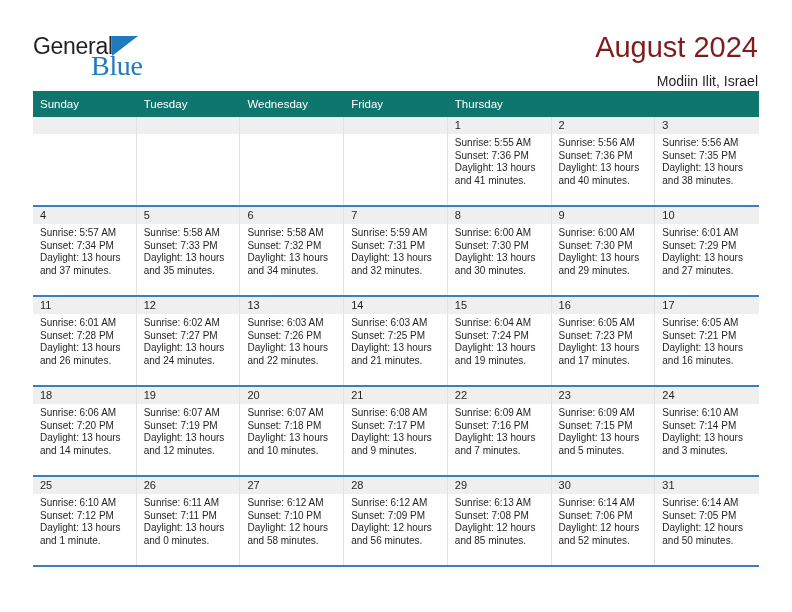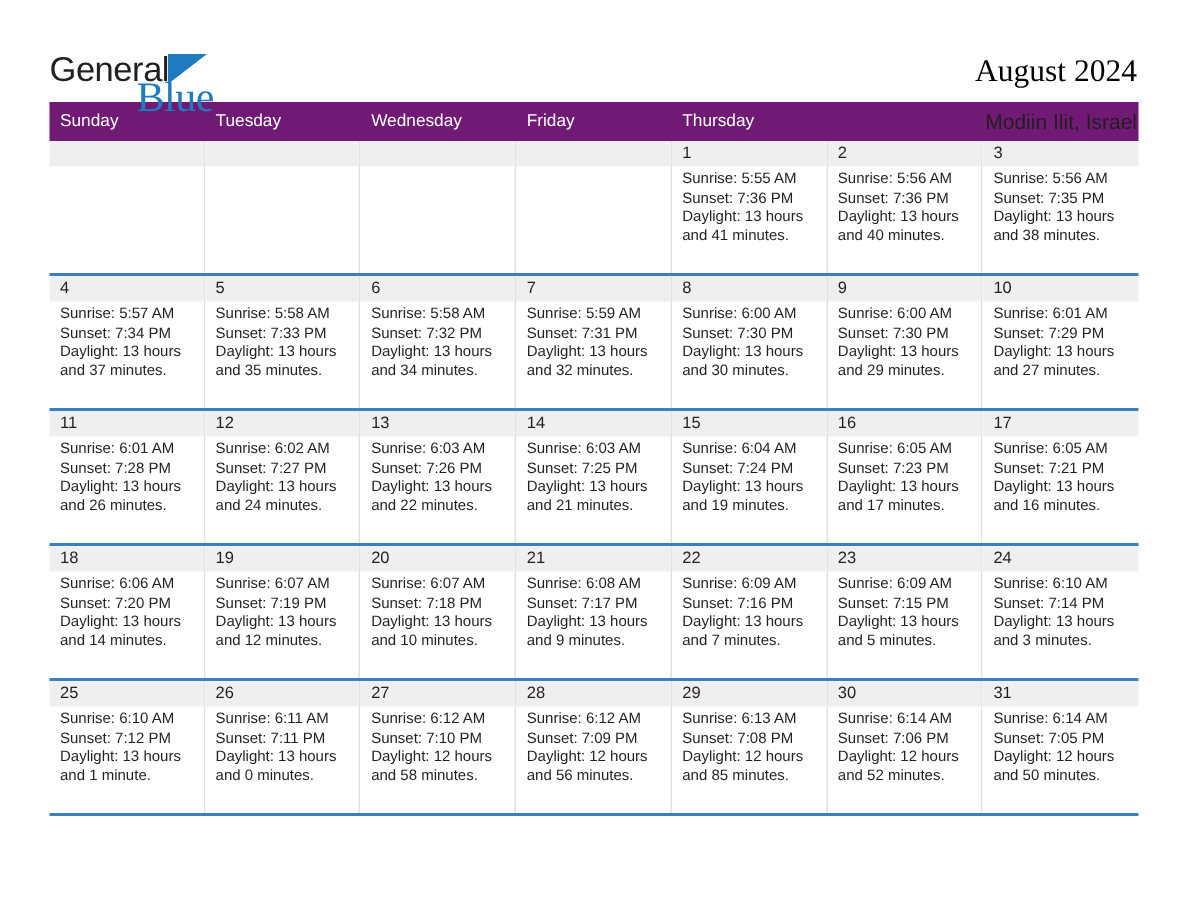--- a/index.html
+++ b/index.html
@@ -21,21 +21,21 @@
     padding: 0;
     position: relative;
   }
 
   
   .header {
     display: flex;
     justify-content: space-between;
     align-items: flex-start;
     padding: 30px 34px 0 33px;
-    height: 68px;
+    height: 91px;
   }
   .brand {
     display: block;
     line-height: 1;
     padding-top: 4px;
   }
   .brand-row1 {
     display: flex;
     align-items: flex-end;
   }
@@ -61,43 +61,42 @@
     margin-left: 58px;
     display: block;
     line-height: 24px;
     font-family: Liberation Serif, serif;
   }
   .title-block {
     text-align: right;
     padding-top: 0;
   }
   .cal-title {
-    font-size: 21px;
+    font-size: 29px;
     font-weight: normal;
-    color: #000000;
+    color: #7f1d1d;
     line-height: 34px;
     letter-spacing: 0px;
-    font-family: Liberation Serif, serif;
   }
   .cal-subtitle {
     font-size: 14px;
     color: #231f20;
     line-height: 22px;
     margin-top: 6px;
   }
 
   
   .calendar {
     margin: 0 33px;
     width: 726px;
   }
   .weekdays {
     display: grid;
     grid-template-columns: repeat(7, 1fr);
-    background: #701a75;
+    background: #0f766e;
   }
   .weekday {
     color: #ffffff;
     font-size: 11.5px;
     padding: 6px 0 6px 7px;
     line-height: 14px;
   }
   .week {
     display: grid;
     grid-template-columns: repeat(7, 1fr);

